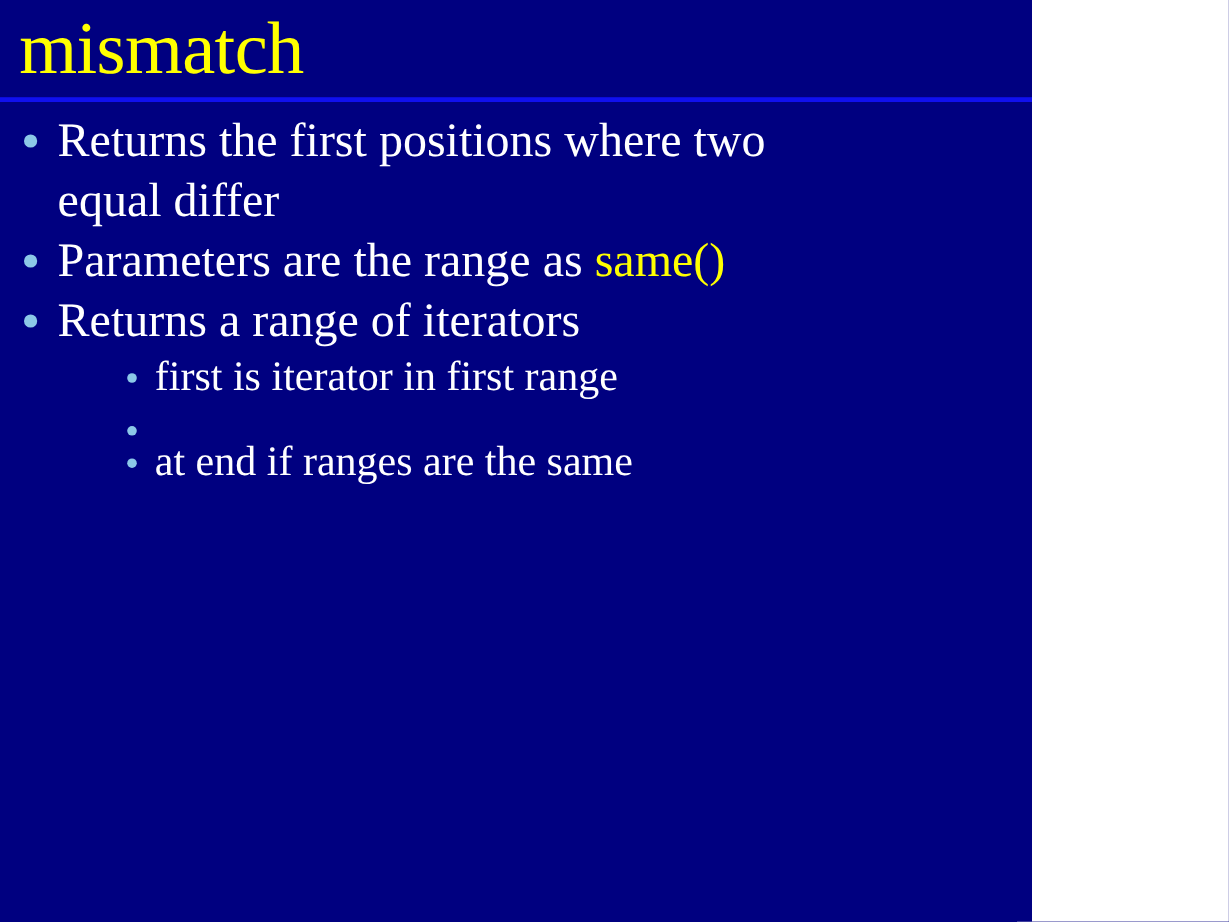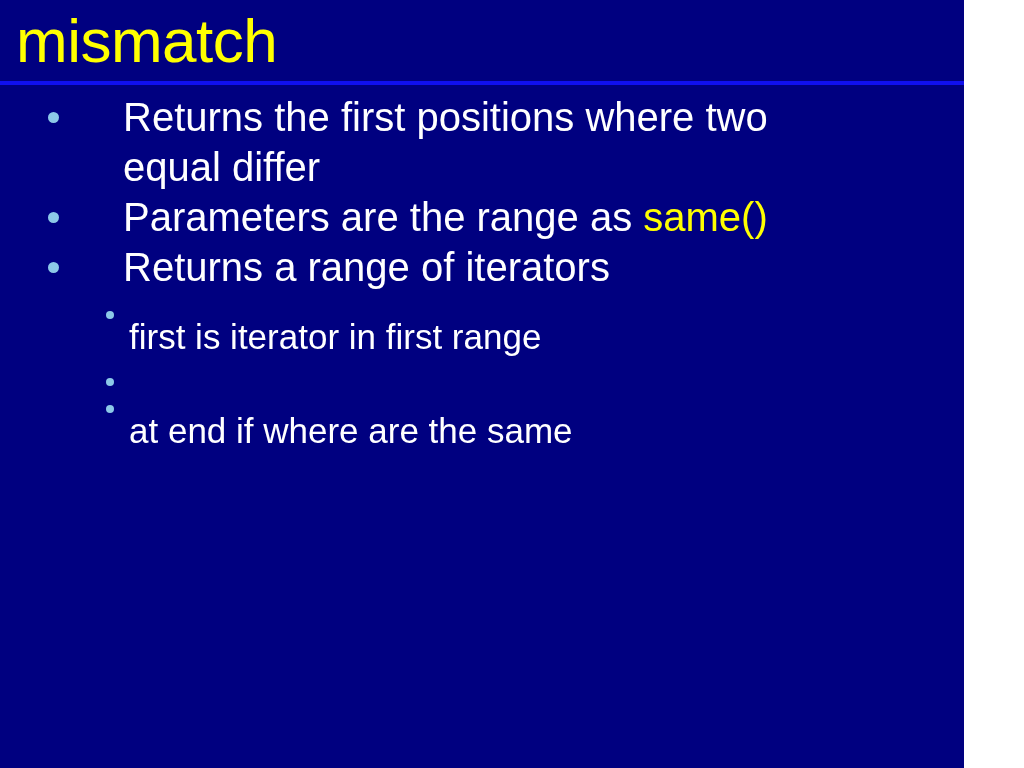--- a/index.html
+++ b/index.html
@@ -8,24 +8,25 @@
     padding: 0;
   }
   body {
     width: 1024px;
     height: 768px;
     overflow: hidden;
     font-family: "Liberation Sans", sans-serif;
   }
   #slide {
     position: relative;
-    width: 964px;
+    width: 860px;
     height: 768px;
     background: #000080;
     overflow: hidden;
+    font-family: Liberation Serif, serif;
   }
   #slide-title {
     position: absolute;
     left: 16px;
     top: 4px;
     font-size: 62px;
     line-height: 74px;
     font-weight: normal;
     color: #FFFF00;
     letter-spacing: -0.5px;
@@ -43,22 +44,21 @@
     position: absolute;
     left: 0;
     top: 92px;
     width: 1024px;
   }
   .bullet-row {
     display: flex;
     align-items: flex-start;
   }
   .lvl1 {
-    padding-left: 48px;
-    gap: 47px;
+    padding-left: 20px;
   }
   .lvl1 .dot {
     width: 11px;
     height: 11px;
     border-radius: 50%;
     background: #8CC8E8;
     margin-top: 20px;
     flex: 0 0 auto;
   }
   .lvl1 .txt {
@@ -77,21 +77,20 @@
     border-radius: 50%;
     background: #8CC8E8;
     margin-top: 19px;
     flex: 0 0 auto;
   }
   .lvl2 .txt {
     margin-left: 15px;
     font-size: 35px;
     line-height: 44px;
     color: #FFFFFF;
-    margin-top: 23px;
   }
   .hl-yellow {
     color: #FFFF00;
   }
   .wrap-line {
     display: block;
   }
 </style>
 </head>
 <body>
@@ -126,17 +125,17 @@
       <span class="dot" style="background: rgb(140, 200, 232);"></span>
       <span class="txt" style="color: rgb(255, 255, 255);">first is iterator in first range</span>
     </div>
 
     <div class="bullet-row lvl2">
       <span class="dot" style="background: rgb(140, 200, 232);"></span>
     </div>
 
     <div class="bullet-row lvl2">
       <span class="dot" style="background: rgb(140, 200, 232);"></span>
-      <span class="txt" style="color: rgb(255, 255, 255);">at end if where are the same</span>
+      <span class="txt" style="color: rgb(255, 255, 255);">at end if ranges are the same</span>
     </div>
 
   </div>
 </div>
 
 </body></html>

